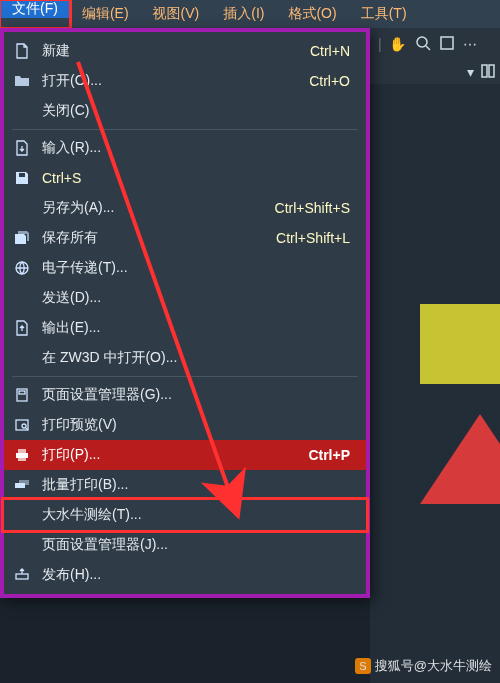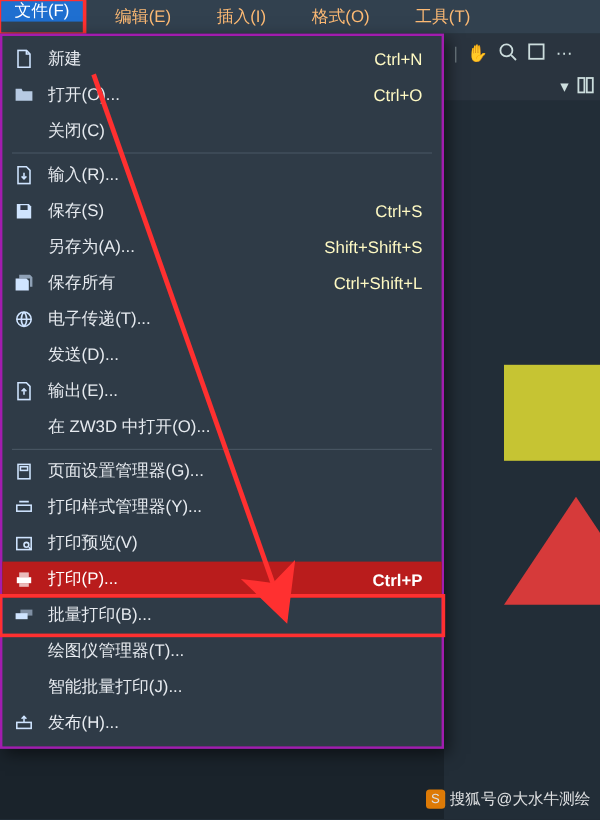--- a/index.html
+++ b/index.html
@@ -13,21 +13,20 @@
     overflow: hidden;
     position: relative;
   }
   .menubar {
     height: 28px;
     background: #32414f;
     display: flex;
     align-items: stretch;
     position: relative;
     z-index: 5;
-    gap: 14px;
   }
   .menubar-item {
     padding: 0 12px;
     display: flex;
     align-items: center;
     color: #fdba74;
     white-space: nowrap;
     position: relative;
   }
   .menubar-item.active {
@@ -93,21 +92,21 @@
     border-right: 60px solid transparent;
     border-bottom: 90px solid #d63a3a;
     transform: translateX(40px);
   }
   .dropdown {
     position: absolute;
     top: 28px;
     left: 0;
     width: 370px;
     background: #2f3b47;
-    border: 2px solid #a21caf;
+    border: 4px solid #a21caf;
     box-shadow: 4px 4px 12px rgba(0,0,0,.5);
     z-index: 10;
   }
   .menu-item {
     height: 30px;
     display: flex;
     align-items: center;
     padding: 0 16px 0 8px;
     color: #e6eaef;
   }
@@ -168,20 +167,21 @@
 </style>
 </head>
 <body>
 
 <div class="menubar">
   <div class="file-wrap">
     <div class="menubar-item active">文件(F)</div>
     <div class="file-highlight"></div>
   </div>
   <div class="menubar-item">编辑(E)</div>
+  <div class="menubar-item">视图(V)</div>
   <div class="menubar-item">插入(I)</div>
   <div class="menubar-item">格式(O)</div>
   <div class="menubar-item">工具(T)</div>
 </div>
 
 <div class="toolbar-right">
   <span class="sep">|</span>
   <span>✋</span>
   <span>
     <svg class="ic" viewBox="0 0 16 16" fill="none" stroke="currentColor" stroke-width="1.5">
@@ -251,27 +251,26 @@
     <span class="mi-label">输入(R)...</span>
     <span class="mi-short"></span>
   </div>
   <div class="menu-item">
     <span class="mi-icon">
         <svg class="ic" viewBox="0 0 16 16" fill="currentColor">
           <path d="M2 2h10l2 2v10H2z"></path>
           <rect x="5" y="3" width="6" height="4" fill="#2f3b47"></rect>
         </svg>
       </span>
-    <span class="mi-label">保存(S)</span>
     <span class="mi-short">Ctrl+S</span>
   </div>
   <div class="menu-item">
     <span class="mi-icon"></span>
     <span class="mi-label">另存为(A)...</span>
-    <span class="mi-short">Shift+Shift+S</span>
+    <span class="mi-short">Ctrl+Shift+S</span>
   </div>
   <div class="menu-item">
     <span class="mi-icon">
         <svg class="ic" viewBox="0 0 16 16" fill="currentColor">
           <path d="M1 4h9l2 2v8H1z"></path>
           <path d="M4 1h9l2 2v8h-2V4H4z" opacity=".6"></path>
         </svg>
       </span>
     <span class="mi-label">保存所有</span>
     <span class="mi-short">Ctrl+Shift+L</span>
@@ -310,30 +309,20 @@
   <div class="menu-sep"></div>
 
   <div class="menu-item">
     <span class="mi-icon">
         <svg class="ic" viewBox="0 0 16 16" fill="none" stroke="currentColor" stroke-width="1.3">
           <rect x="3" y="2" width="10" height="12"></rect>
           <rect x="5" y="4" width="6" height="3"></rect>
         </svg>
       </span>
     <span class="mi-label">页面设置管理器(G)...</span>
-    <span class="mi-short"></span>
-  </div>
-  <div class="menu-item">
-    <span class="mi-icon">
-        <svg class="ic" viewBox="0 0 16 16" fill="none" stroke="currentColor" stroke-width="1.3">
-          <rect x="2" y="6" width="12" height="5"></rect>
-          <path d="M4 3l8 0"></path>
-        </svg>
-      </span>
-    <span class="mi-label">打印样式管理器(Y)...</span>
     <span class="mi-short"></span>
   </div>
   <div class="menu-item">
     <span class="mi-icon">
         <svg class="ic" viewBox="0 0 16 16" fill="none" stroke="currentColor" stroke-width="1.3">
           <rect x="2" y="3" width="12" height="10"></rect>
           <circle cx="10" cy="9" r="2"></circle>
           <path d="M12 11l2 2"></path>
         </svg>
       </span>
@@ -356,26 +345,26 @@
         <svg class="ic" viewBox="0 0 16 16" fill="currentColor">
           <rect x="1" y="6" width="10" height="5"></rect>
           <rect x="5" y="3" width="10" height="5" opacity=".5"></rect>
         </svg>
       </span>
     <span class="mi-label">批量打印(B)...</span>
     <span class="mi-short"></span>
   </div>
   <div class="menu-item">
     <span class="mi-icon"></span>
-    <span class="mi-label">绘图仪管理器(T)...</span>
-    <span class="mi-short"></span>
-  </div>
-  <div class="menu-item">
-    <span class="mi-icon"></span>
-    <span class="mi-label">智能批量打印(J)...</span>
+    <span class="mi-label">大水牛测绘(T)...</span>
+    <span class="mi-short"></span>
+  </div>
+  <div class="menu-item">
+    <span class="mi-icon"></span>
+    <span class="mi-label">页面设置管理器(J)...</span>
     <span class="mi-short"></span>
   </div>
   <div class="menu-item">
     <span class="mi-icon">
         <svg class="ic" viewBox="0 0 16 16" fill="none" stroke="currentColor" stroke-width="1.3">
           <rect x="2" y="7" width="12" height="5"></rect>
           <path d="M8 7V2M6 4l2-2 2 2"></path>
         </svg>
       </span>
     <span class="mi-label">发布(H)...</span>

